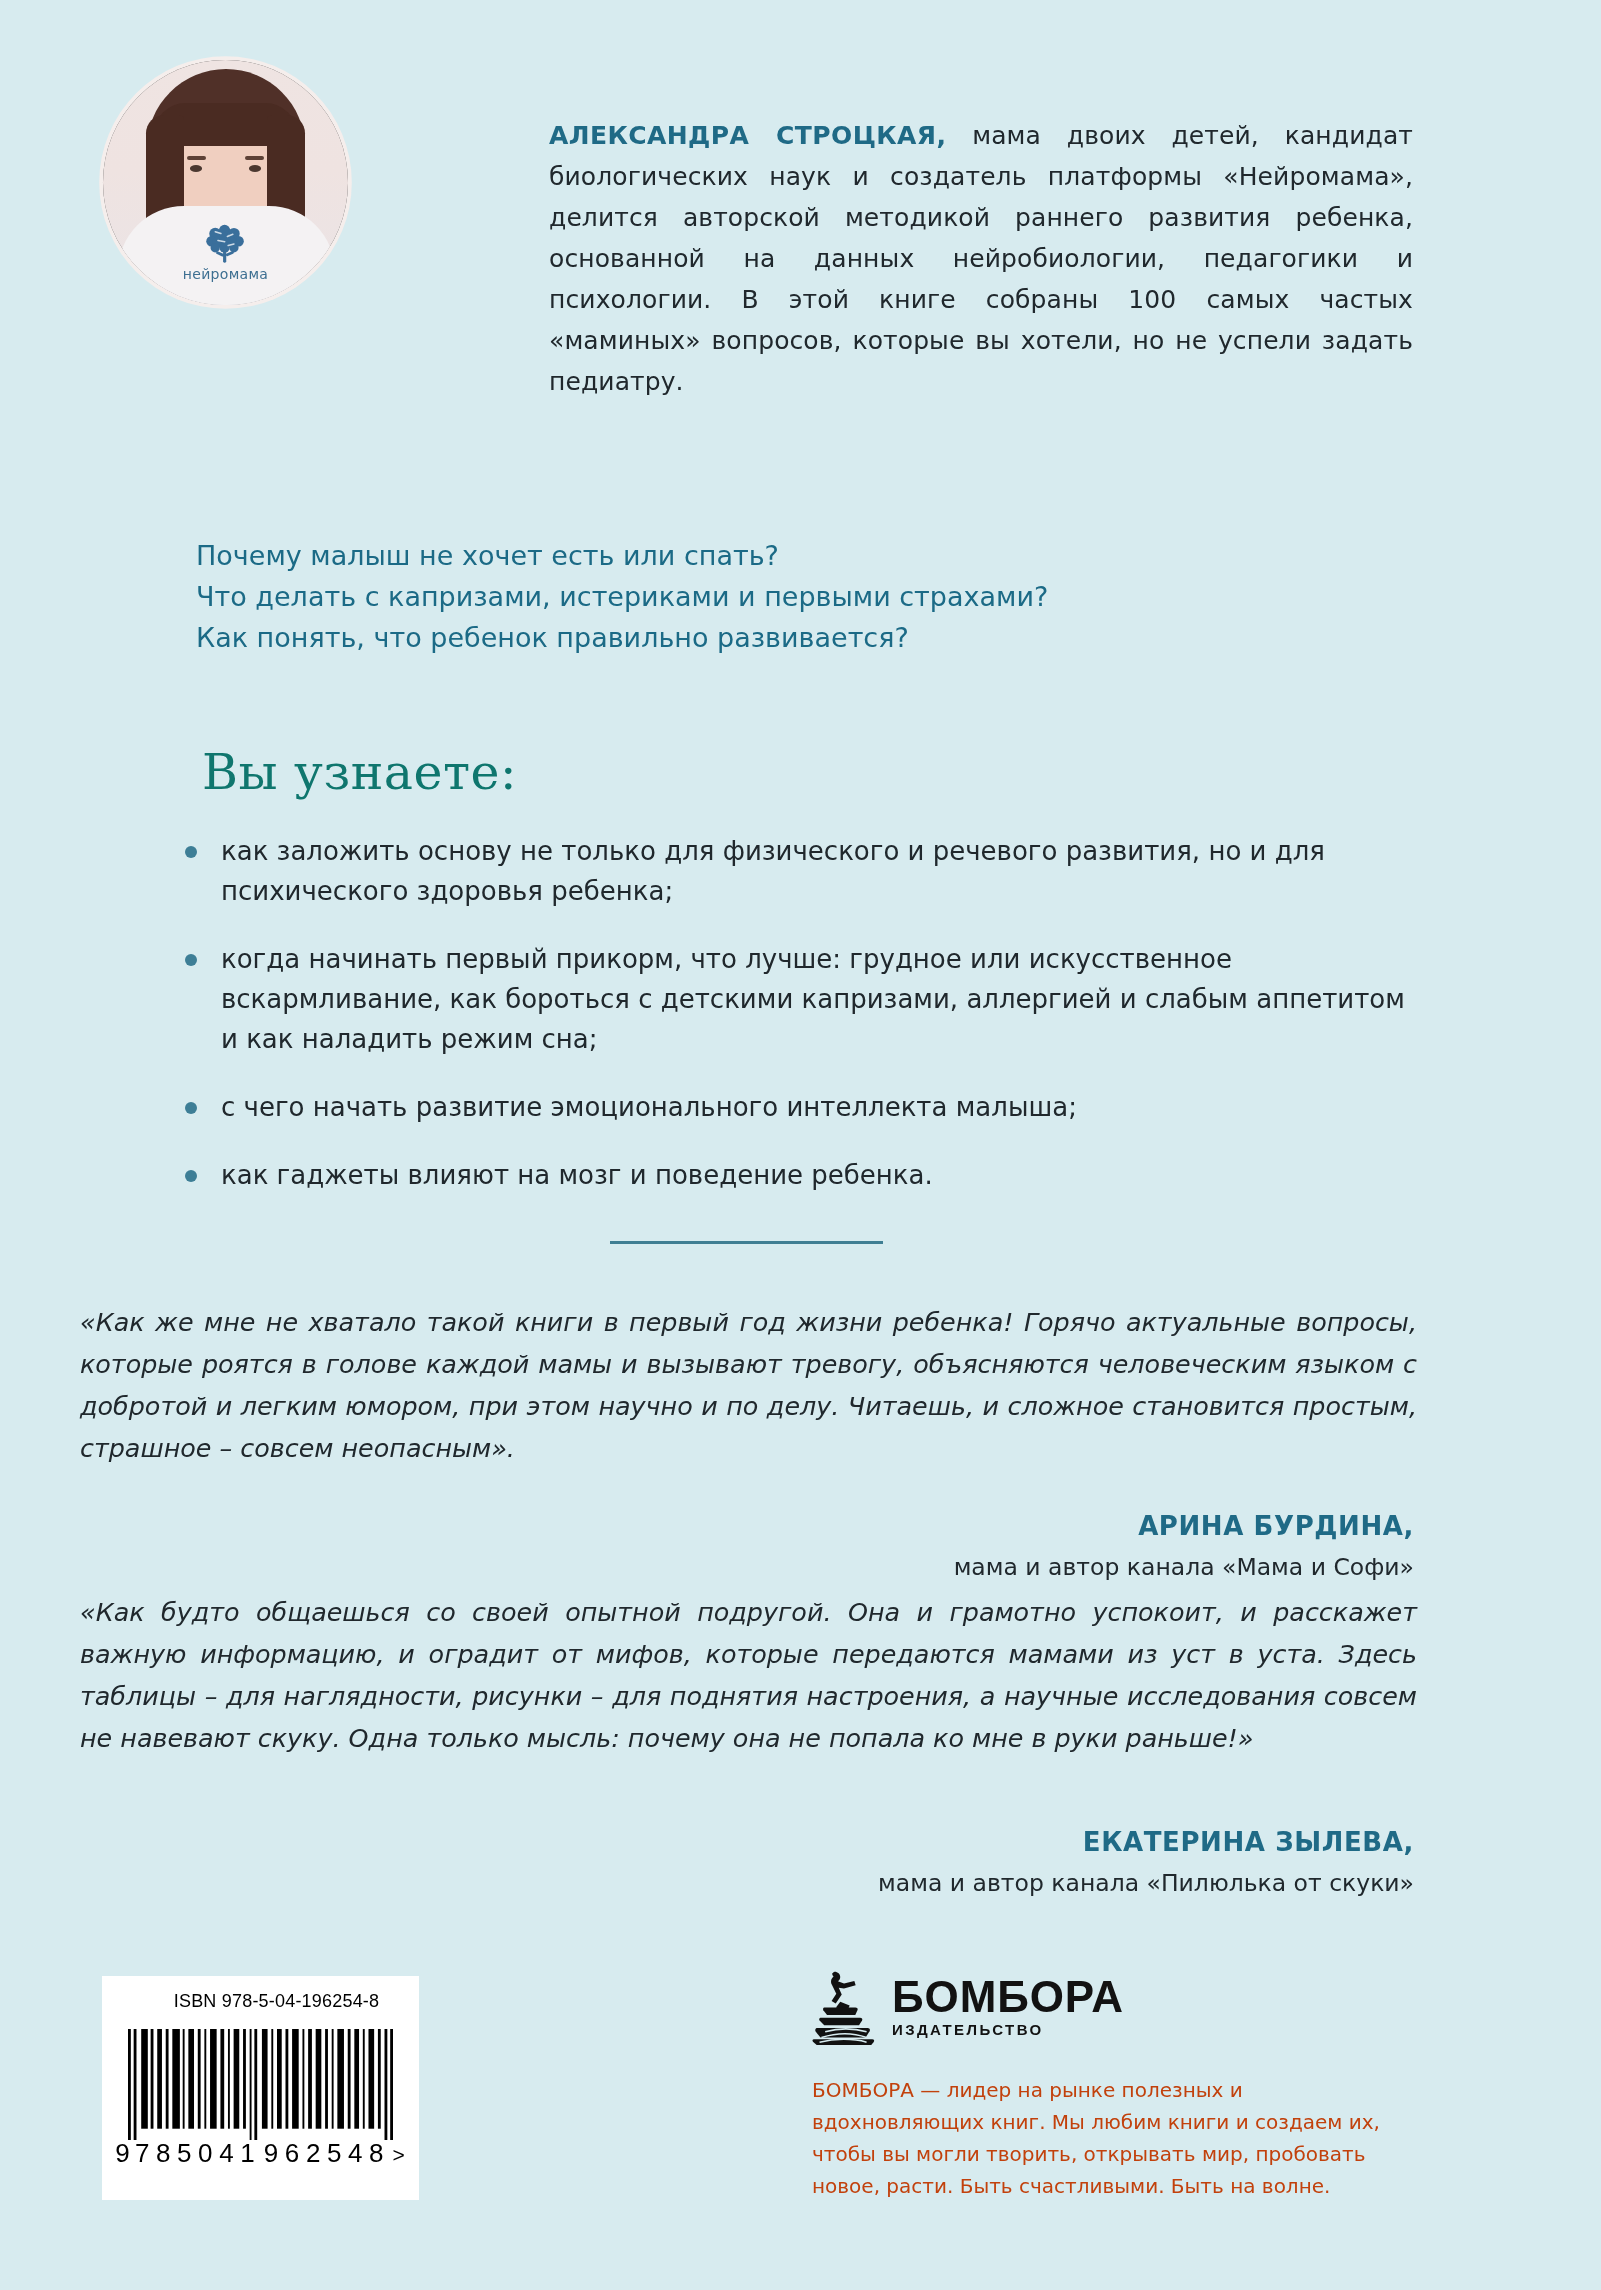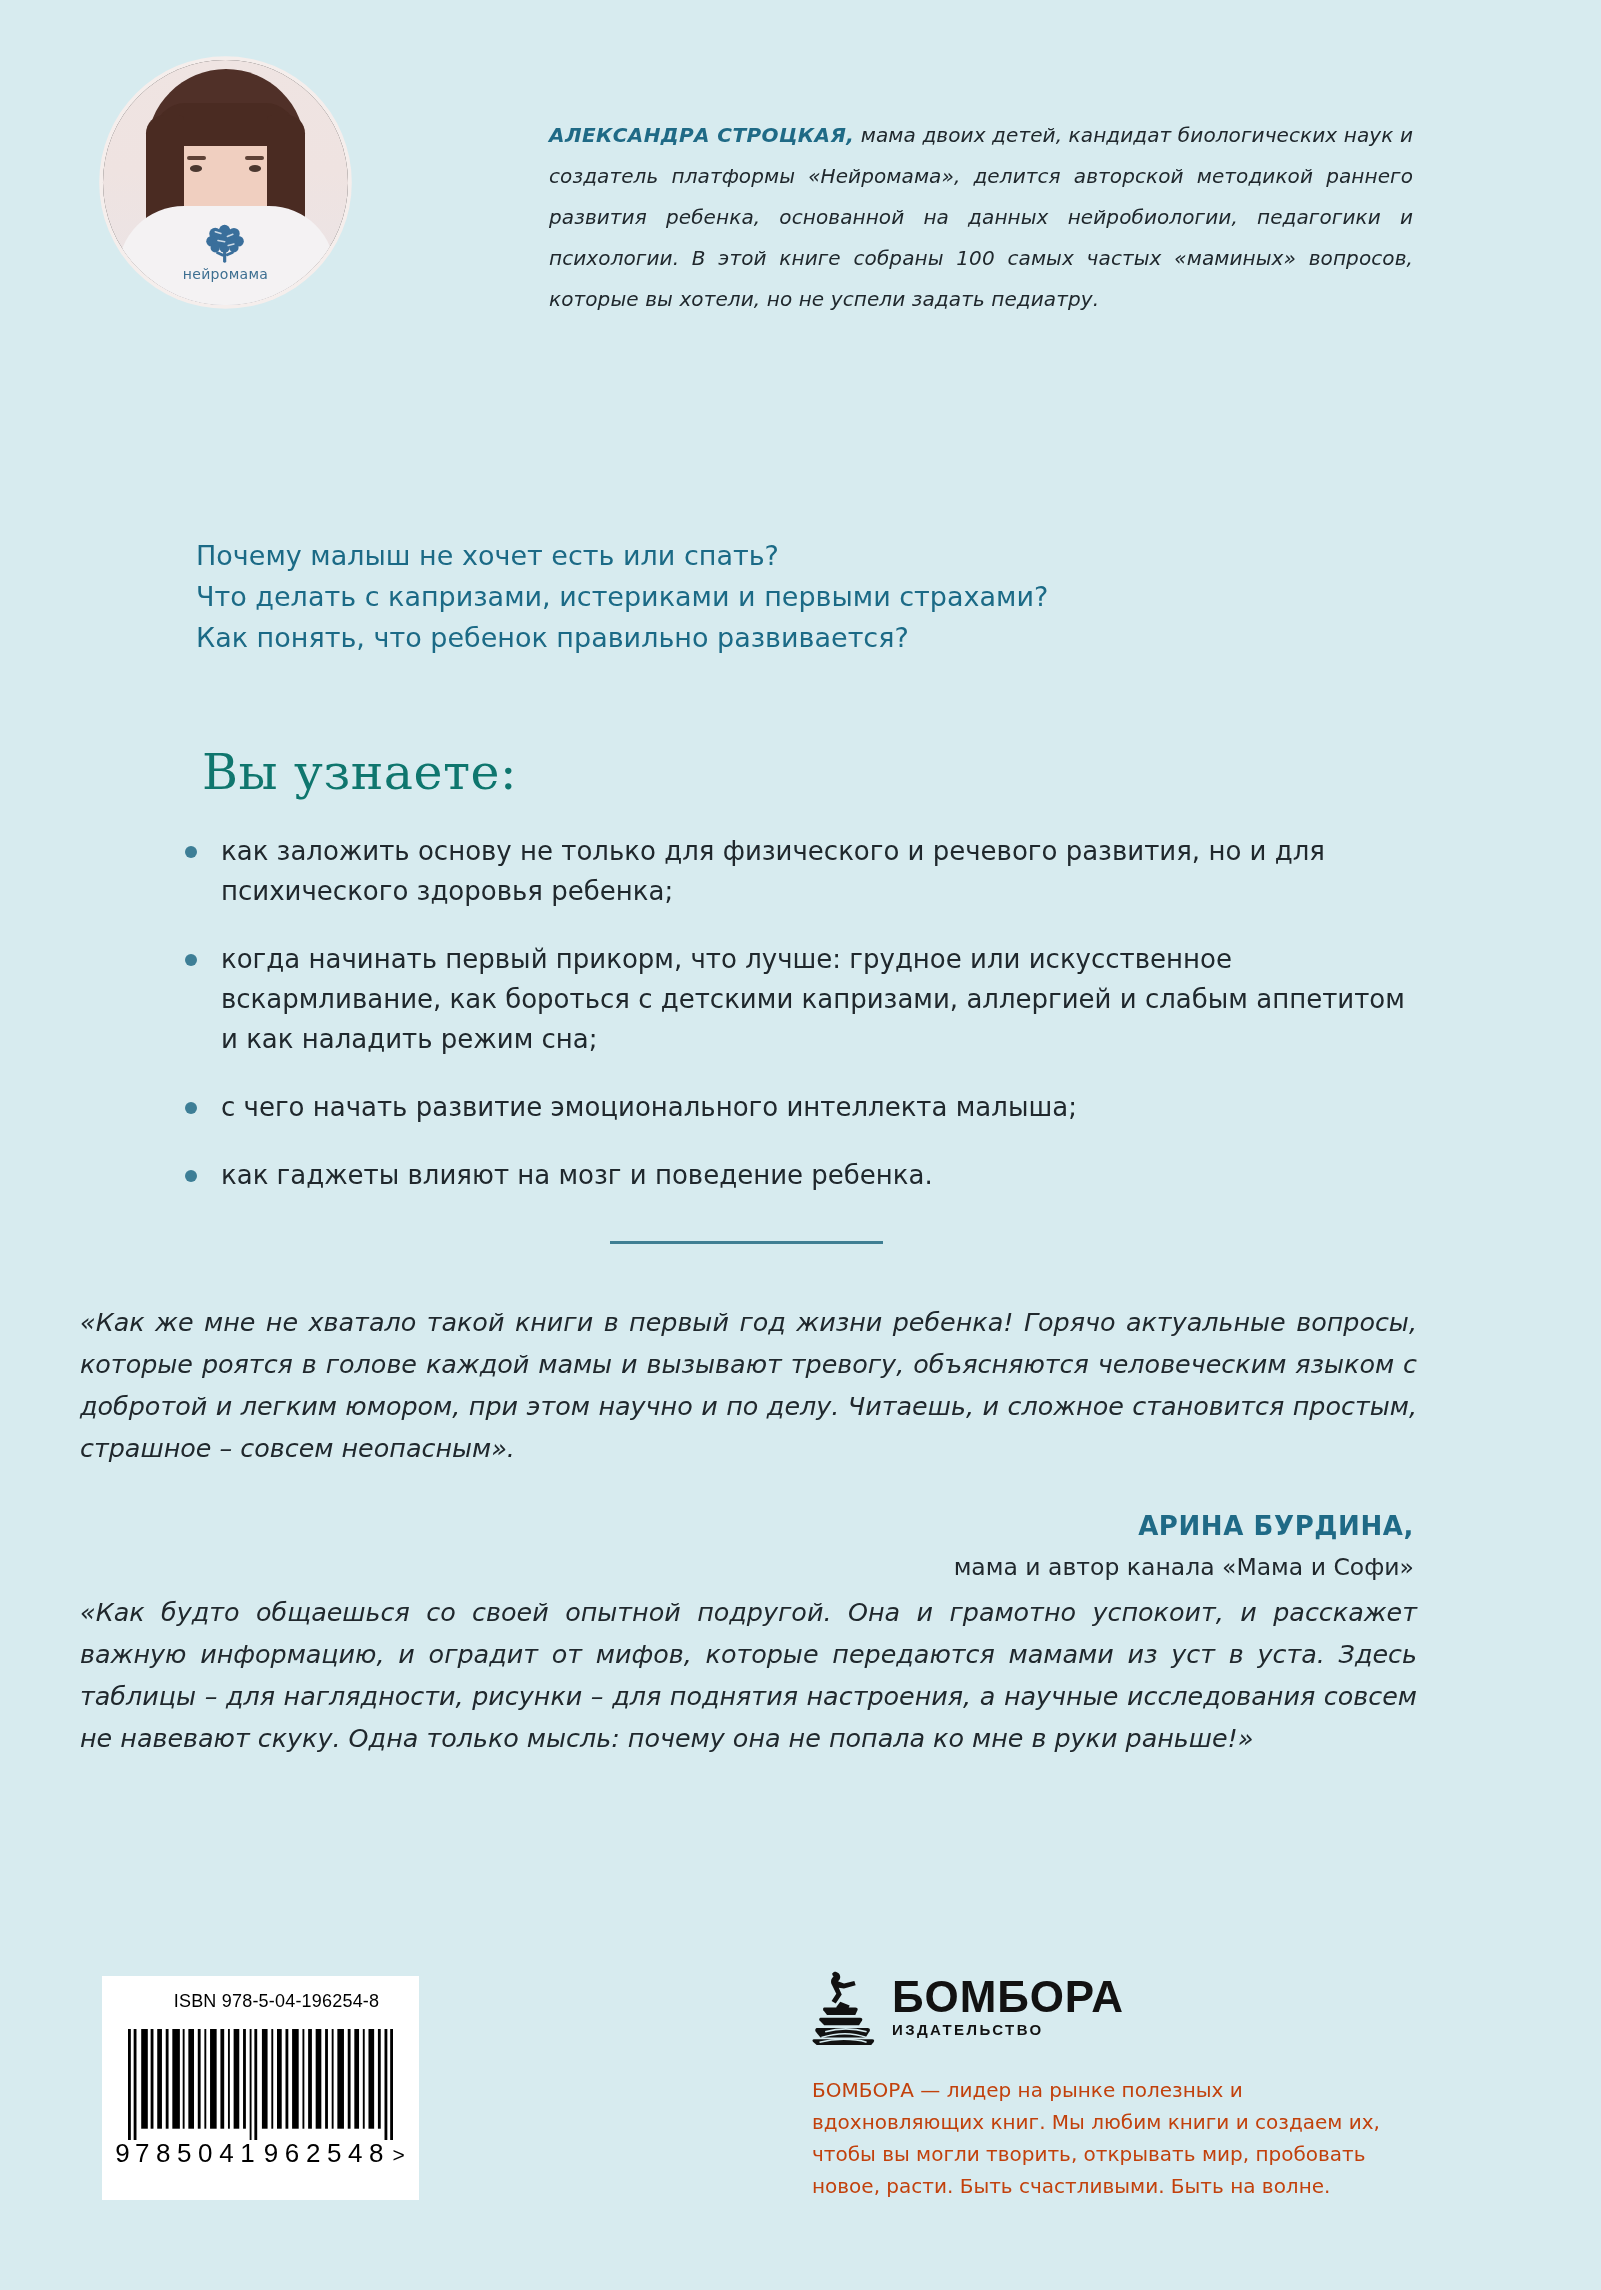--- a/index.html
+++ b/index.html
@@ -156,26 +156,25 @@
     letter-spacing: 0.3px;
     color: #3d6f91;
     font-family: "DejaVu Sans", sans-serif;
   }
 
   .intro-text {
     position: absolute;
     left: 549px;
     top: 115px;
     width: 864px;
-    font-size: 20px;
+    font-size: 25px;
     line-height: 41px;
     text-align: justify;
     color: #20282d;
     letter-spacing: 0.1px;
-    font-style: italic;
   }
   .intro-text .author-name {
     font-weight: 700;
     color: #1f6a86;
     letter-spacing: 0.4px;
   }
 
   
   .questions {
     position: absolute;
@@ -425,20 +424,24 @@
 
   <div class="divider"></div>
 
   <div class="review review-1">«Как же мне не хватало такой книги в первый год жизни ребенка! Горячо актуальные вопросы, которые роятся в голове каждой мамы и вызывают тревогу, объясняются человеческим языком с добротой и легким юмором, при этом научно и по делу. Читаешь, и сложное становится простым, страшное – совсем неопасным».</div>
   <div class="attrib attrib-1">
     <div class="attrib-name">АРИНА БУРДИНА,</div>
     <div class="attrib-role">мама и автор канала «Мама и Софи»</div>
   </div>
 
   <div class="review review-2">«Как будто общаешься со своей опытной подругой. Она и грамотно успокоит, и расскажет важную информацию, и оградит от мифов, которые передаются мамами из уст в уста. Здесь таблицы –  для наглядности, рисунки – для поднятия настроения, а научные исследования совсем не навевают скуку. Одна только мысль: почему она не попала ко мне в руки раньше!»</div>
+  <div class="attrib attrib-2">
+    <div class="attrib-name">ЕКАТЕРИНА ЗЫЛЕВА,</div>
+    <div class="attrib-role">мама и автор канала «Пилюлька от скуки»</div>
+  </div>
 
   <div class="barcode-box">
     <div class="isbn-text">ISBN 978-5-04-196254-8</div>
     <div class="barcode-bars">
       <svg viewBox="0 0 281 118" width="265" height="111" preserveAspectRatio="none" aria-hidden="true">
         <g fill="#000">
           <rect x="0" y="0" width="3" height="118"></rect>
           <rect x="6" y="0" width="3" height="118"></rect>
           <rect x="14" y="0" width="7" height="106"></rect>
           <rect x="24" y="0" width="3" height="106"></rect>

